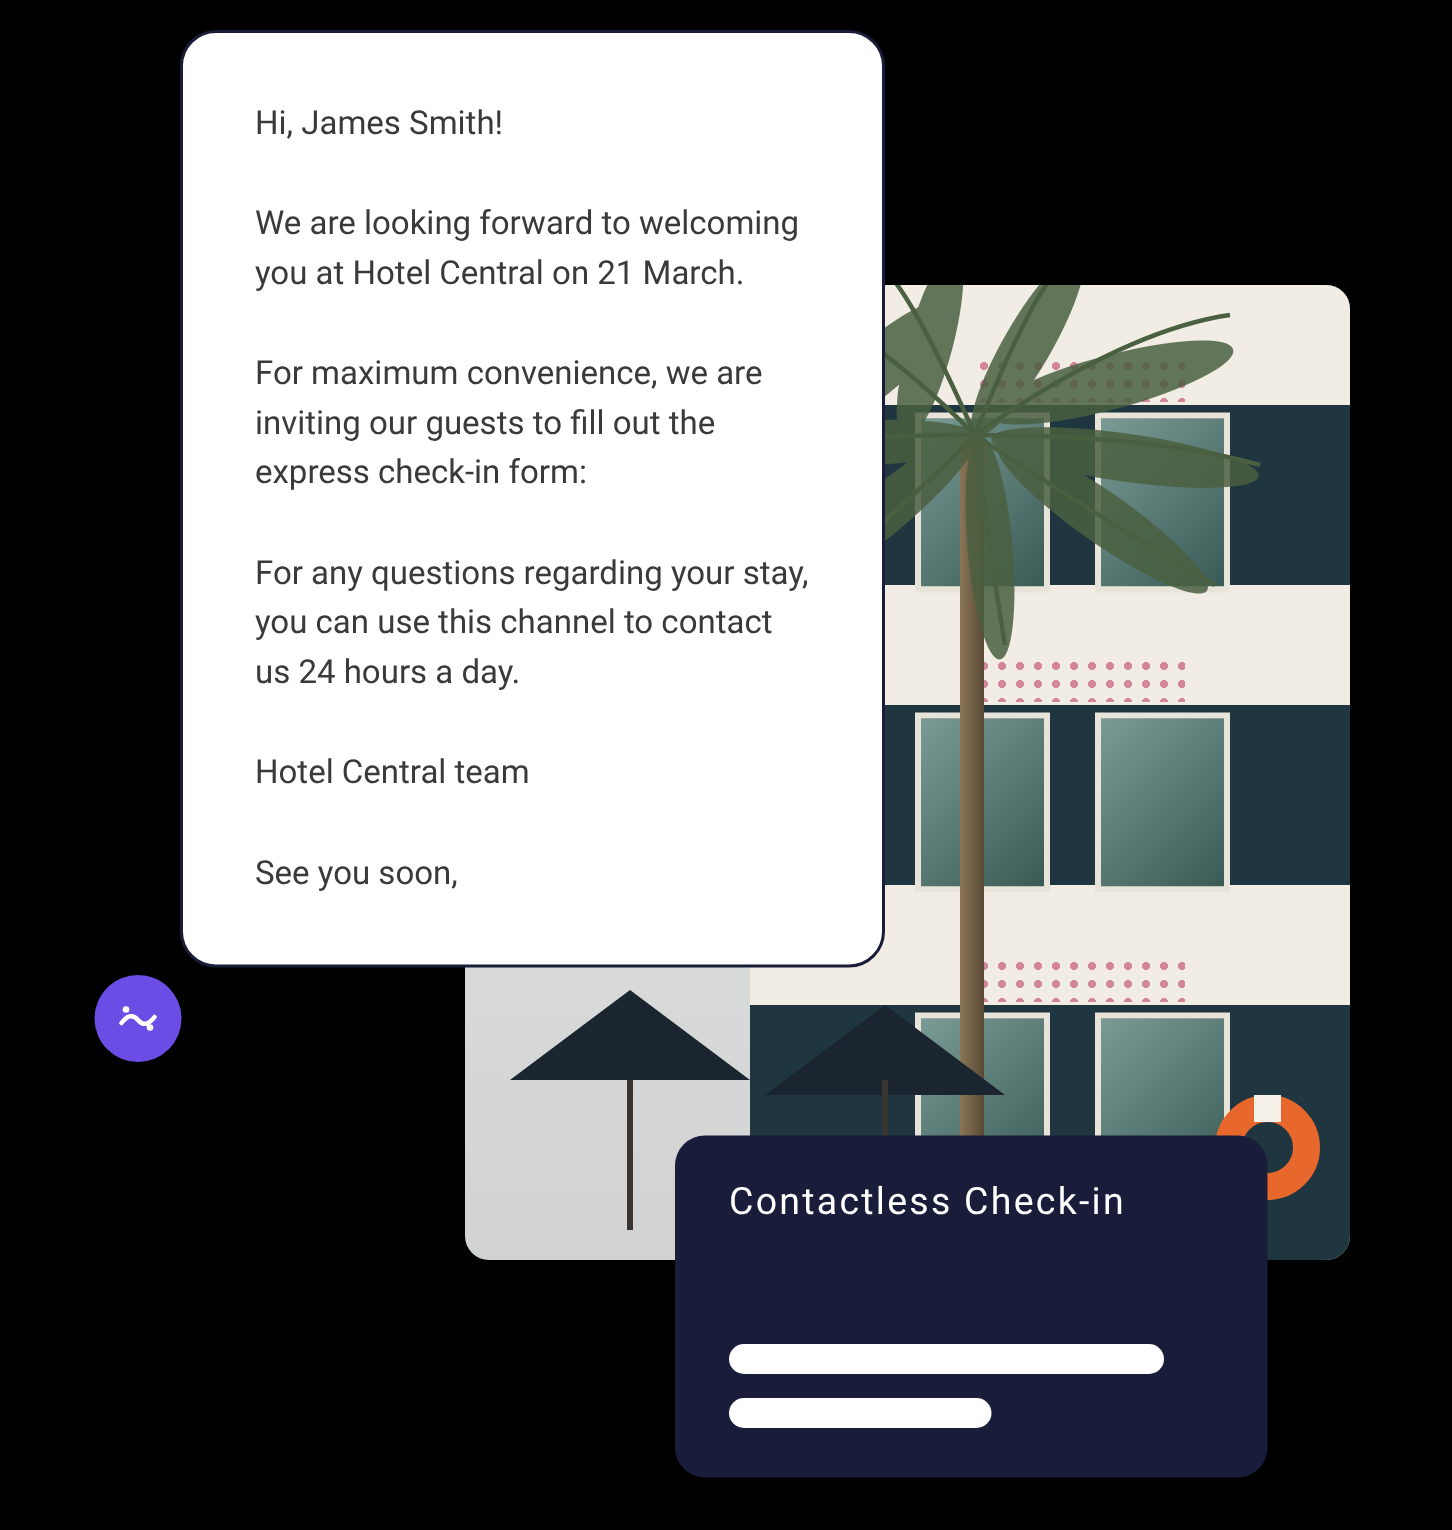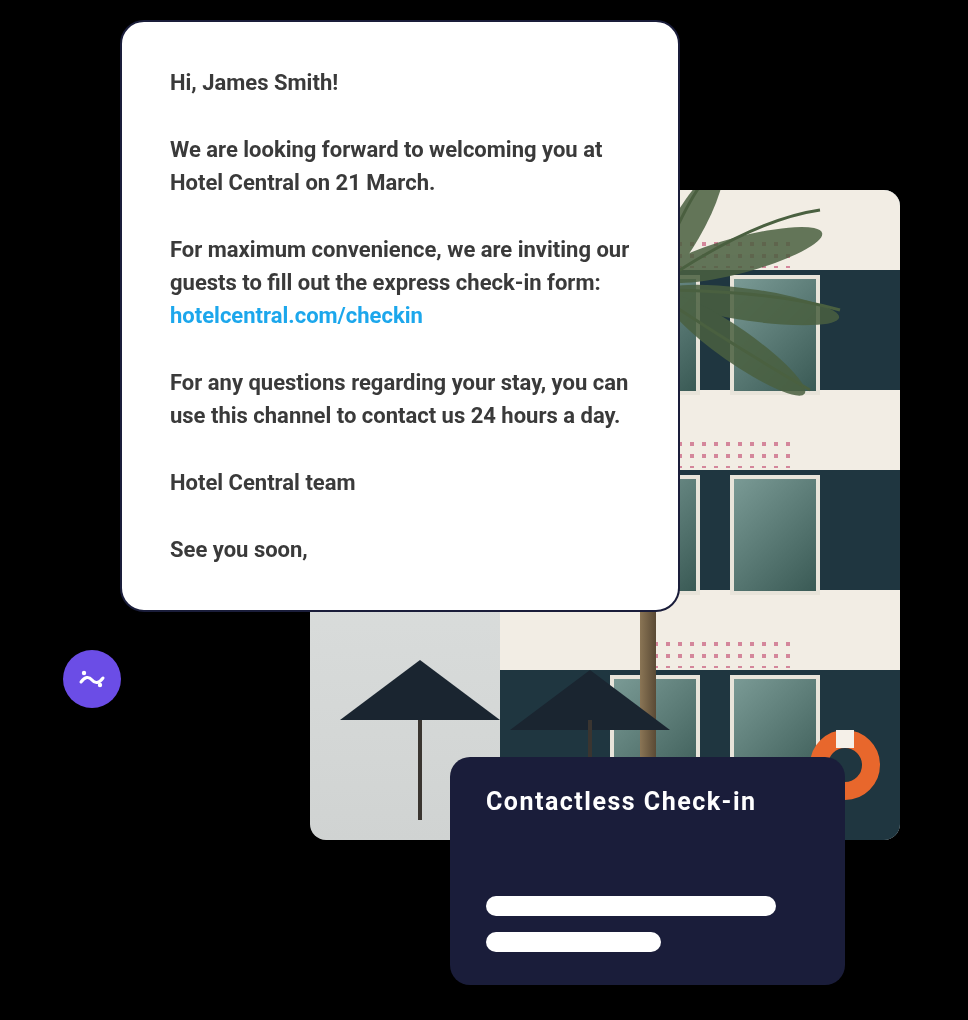--- a/index.html
+++ b/index.html
@@ -114,26 +114,25 @@
       top: -18px;
       left: 8px;
       width: 18px;
       height: 18px;
       background: #f5f0e8;
     }
     .message-card {
       position: absolute;
       left: 120px;
       top: 20px;
-      width: 560px;
+      width: 470px;
       background: #fff;
       border: 2px solid #1a1d3a;
       border-radius: 24px;
       padding: 44px 48px;
-      font-weight: bold;
     }
     .message-text {
       font-size: 22px;
       line-height: 1.5;
       color: #3a3a3a;
       margin-bottom: 34px;
     }
     .message-text:last-child {
       margin-bottom: 0;
     }
@@ -163,21 +162,21 @@
       top: 757px;
       width: 395px;
       height: 228px;
       background: #1a1d3a;
       border-radius: 20px;
       padding: 30px 36px;
     }
     .checkin-title {
       color: #fff;
       font-size: 25px;
-      font-weight: 700;
+      font-weight: 400;
       letter-spacing: 1.5px;
       margin-bottom: 80px;
     }
     .checkin-bar {
       height: 20px;
       background: #fff;
       border-radius: 10px;
       margin-bottom: 16px;
     }
     .checkin-bar-1 { width: 290px; }
@@ -231,21 +230,20 @@
   <div class="umbrella-pole pole-2"></div>
   <div class="lifebuoy"></div>
 </div>
 
 <div class="message-card">
   <p class="message-text">Hi, James Smith!</p>
   <p class="message-text">We are looking forward to welcoming you at Hotel Central on 21 March.</p>
   <p class="message-text">
     <span>For maximum convenience, we are inviting our guests to fill out the express check-in form:</span>
     <br>
-    <a class="message-link">hotelcentral.com/checkin</a>
   </p>
   <p class="message-text">For any questions regarding your stay, you can use this channel to contact us 24 hours a day.</p>
   <p class="message-text">Hotel Central team</p>
   <p class="message-text">See you soon,</p>
 </div>
 
 <div class="brand-badge">
   <svg class="brand-icon" viewBox="0 0 30 30">
     <path d="M 4 18 Q 10 10 15 16 Q 20 22 26 14" fill="none" stroke="#fff" stroke-width="3" stroke-linecap="round"></path>
     <circle cx="7" cy="9" r="2.2" fill="#fff"></circle>

